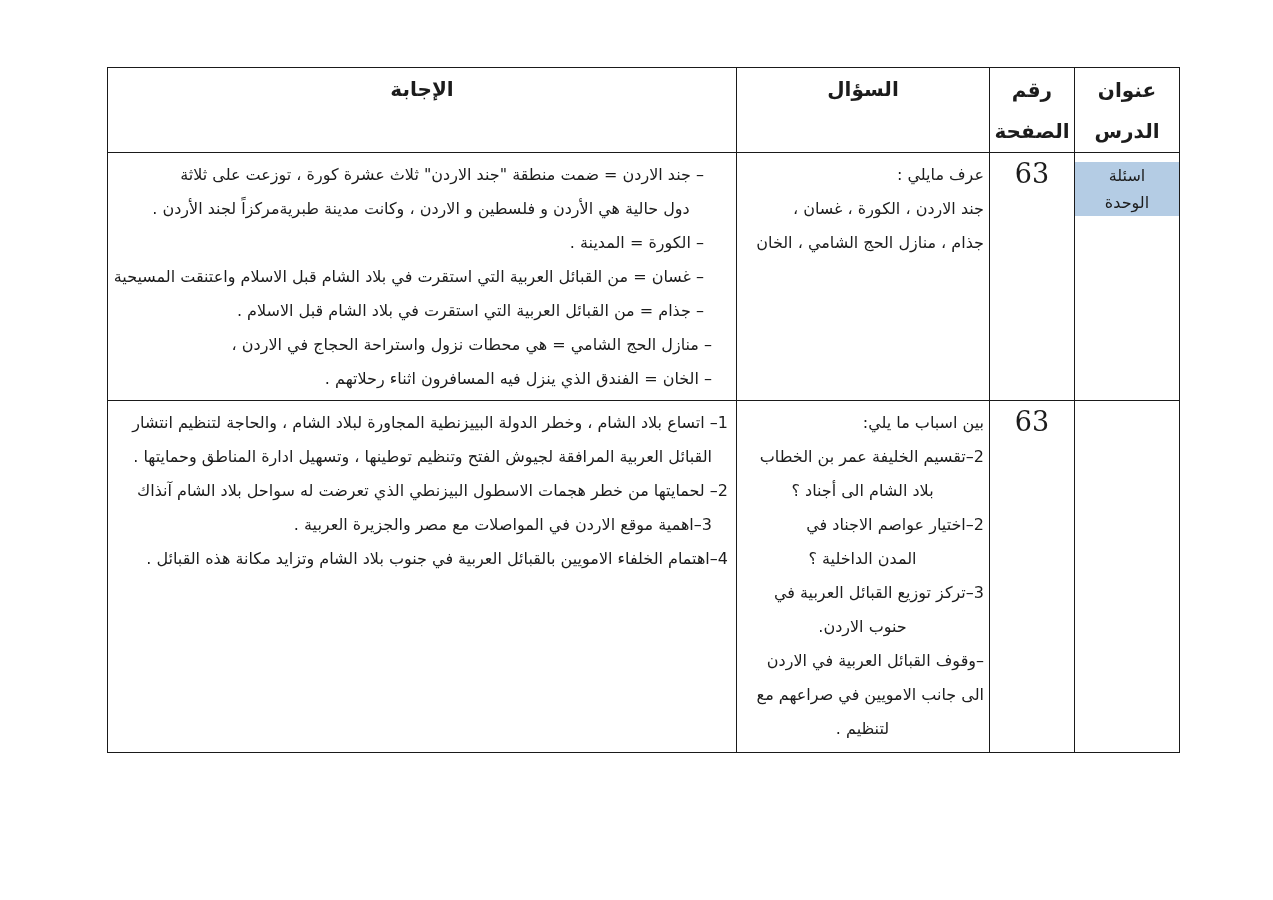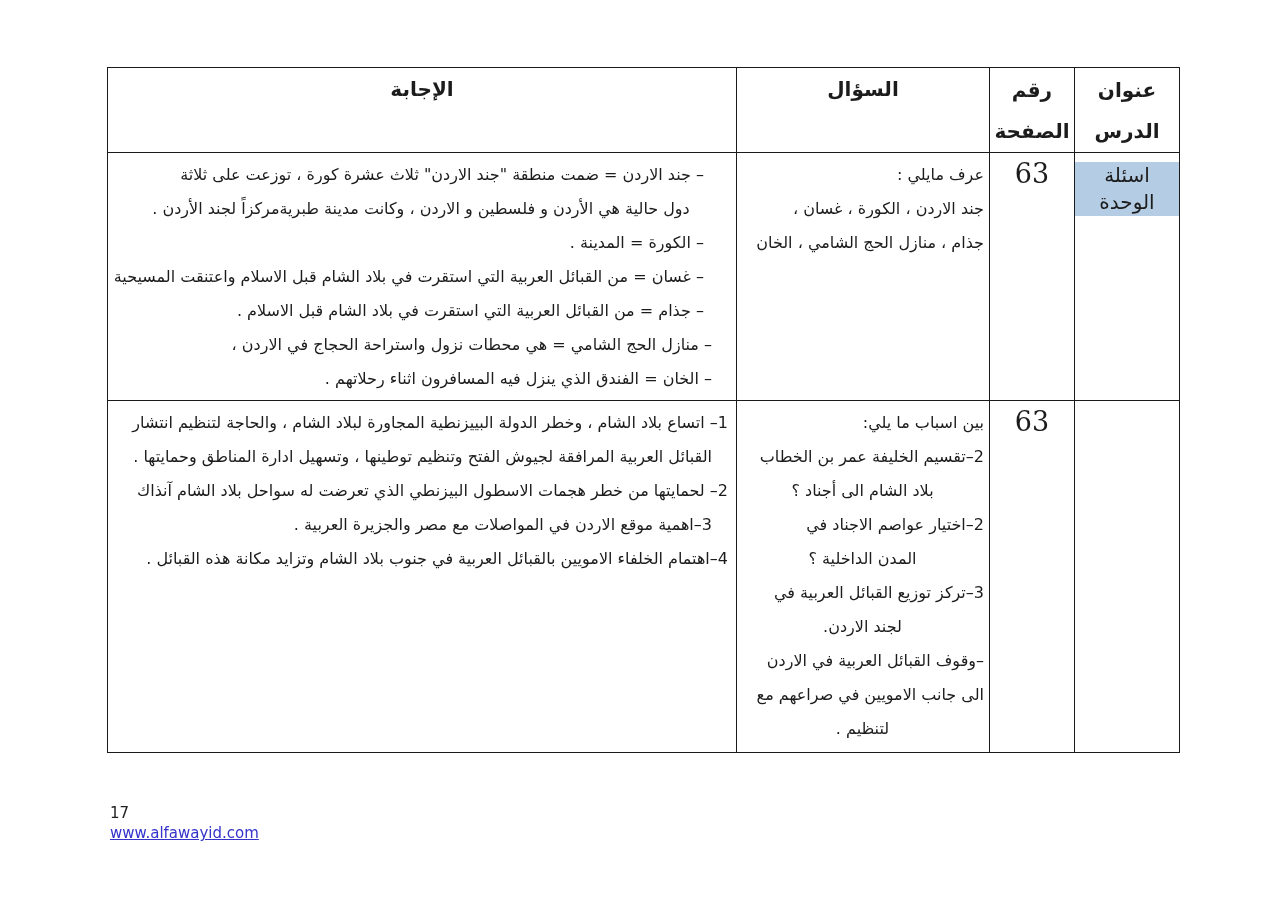--- a/index.html
+++ b/index.html
@@ -35,21 +35,21 @@
   tr.header-row{height:85px;}
   tr.row-1{height:248px;}
   tr.row-2{height:352px;}
   th{font-weight:bold;font-size:20px;text-align:center;}
   th.two-line{line-height:41px;padding-top:2px;}
   th.one-line{line-height:26px;padding-top:8px;}
   td.cell-lesson{text-align:center;padding-top:9px;}
   .hl-chip{
     display:inline-block;
     background:var(--highlight);
-    font-size:20px;
+    font-size:16px;
     line-height:27px;
     padding:0 16px;
   }
   td.cell-page{
     text-align:center;
     font-family:"DejaVu Serif",serif;
     font-size:27px;
     padding-top:5px;
   }
   td.cell-question{padding:5px 5px 0 4px;}
@@ -124,34 +124,30 @@
     <tr class="row-2">
       <td class="cell-lesson"></td>
       <td class="cell-page">63</td>
       <td class="cell-question">
         <div class="q-line">بين اسباب ما يلي:</div>
         <div class="q-line">2–تقسيم الخليفة عمر بن الخطاب</div>
         <div class="q-line center">بلاد الشام الى أجناد ؟</div>
         <div class="q-line">2–اختيار عواصم الاجناد في</div>
         <div class="q-line center">المدن الداخلية ؟</div>
         <div class="q-line">3–تركز توزيع القبائل العربية في</div>
-        <div class="q-line center">لجند الاردن.</div>
+        <div class="q-line center">حنوب الاردن.</div>
         <div class="q-line">–وقوف القبائل العربية في الاردن</div>
         <div class="q-line">الى جانب الامويين في صراعهم مع</div>
         <div class="q-line center">لتنظيم .</div>
       </td>
       <td class="cell-answer">
         <div class="a-line">1– اتساع بلاد الشام ، وخطر الدولة البييزنطية المجاورة لبلاد الشام ، والحاجة لتنظيم انتشار</div>
         <div class="a-line indent-sm">القبائل العربية المرافقة لجيوش الفتح وتنظيم توطينها ، وتسهيل ادارة المناطق وحمايتها .</div>
         <div class="a-line">2– لحمايتها من خطر  هجمات الاسطول البيزنطي الذي تعرضت له سواحل بلاد الشام آنذاك</div>
         <div class="a-line indent-sm">3–اهمية موقع الاردن في المواصلات مع مصر والجزيرة العربية .</div>
         <div class="a-line">4–اهتمام الخلفاء الامويين بالقبائل العربية في جنوب بلاد الشام وتزايد مكانة هذه القبائل .</div>
       </td>
     </tr>
   </tbody>
     </table>
 
-  <div class="footer">
-    <div class="pagenum">17</div>
-    <a>www.alfawayid.com</a>
-  </div>
 
 </div>
 
 </body></html>

